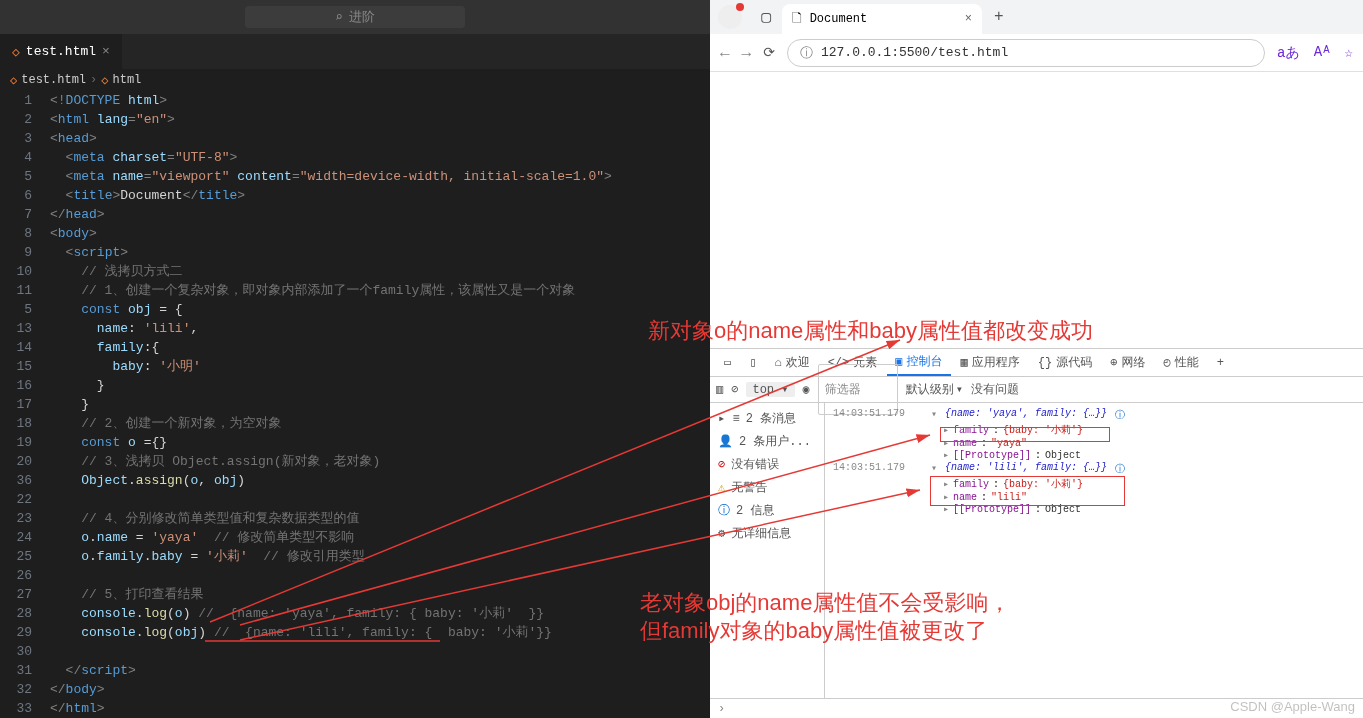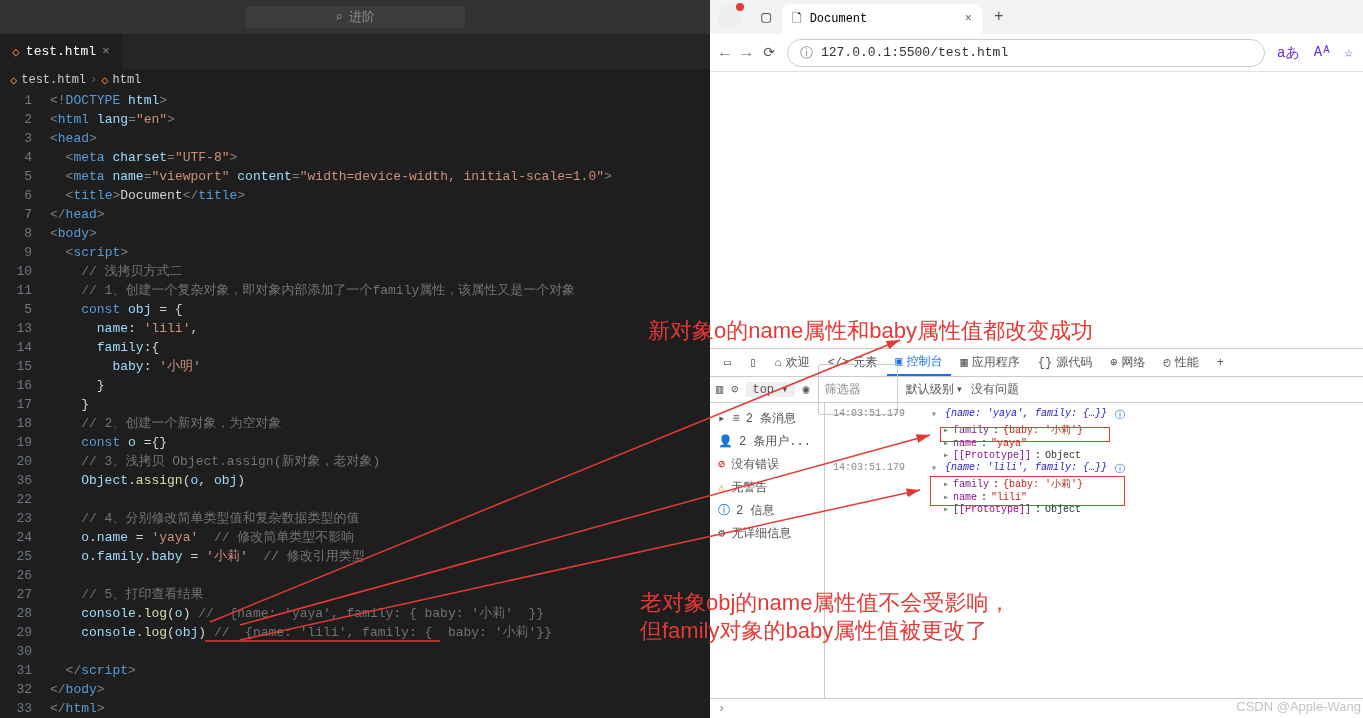--- a/index.html
+++ b/index.html
@@ -53,21 +53,21 @@
 .con-line { display: flex; gap: 8px; padding: 1px 0; }
 .con-ts { color: #888; width: 90px; }
 .con-caret { color: #888; }
 .con-obj { color: #2222cc; font-style: italic; }
 .con-key { color: #881391; }
 .con-str { color: #c41a16; }
 .con-text { color: #333; }
 .indent { padding-left: 110px; display: flex; align-items: center; gap: 4px; }
 .dt-drawer { height: 20px; border-top: 1px solid #ccc; padding: 0 8px; color: #888; display:flex; align-items:center; }
 
-.watermark { position: absolute; bottom: 4px; right: 2px; color: rgba(0,0,0,0.25); font-size: 13px; font-family: sans-serif; z-index: 20; }
+.watermark { position: absolute; bottom: 4px; right: 8px; color: rgba(0,0,0,0.25); font-size: 13px; font-family: sans-serif; z-index: 20; }
 
 svg.arrow-svg { position: absolute; top: 0; left: 0; pointer-events: none; z-index: 8; }
 .top-btn { background:#eee; padding:0 6px; border-radius:2px; }
 .filter-input { border:1px solid #ccc; padding:16px 6px; width:80px; color:#888; border-radius:2px; }
 .level-sel { display:flex; align-items:center; gap:2px; }
 </style>
 </head>
 <body>
 
 <div class="vscode">

